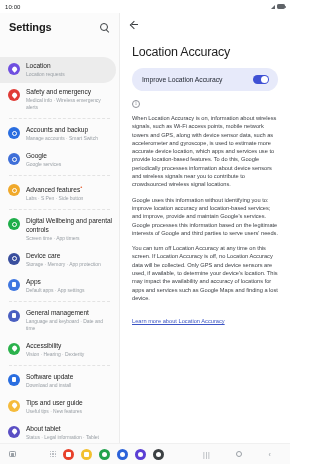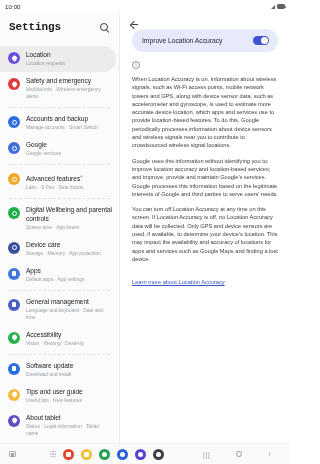--- a/index.html
+++ b/index.html
@@ -19,21 +19,21 @@
   .batt { width: 8px; height: 5px; border: .8px solid #5f6368; border-radius: 1.2px; position: relative; background: #5f6368; }
   .batt:after { content:""; position:absolute; right:-2px; top:1.2px; width:1px; height:2px; background:#5f6368; border-radius:0 1px 1px 0; }
 
   
   .body { flex: 1 1 auto; display: flex; min-height: 0; }
 
   
   .left { width: 120px; flex: 0 0 120px; background: #fbfbfb; display: flex; flex-direction: column;
           border-right: 1px solid #ececec; min-height: 0; }
   .left-head { display: flex; align-items: center; justify-content: space-between;
-               padding: 8px 9px 13px 9px; font-family: Liberation Mono, monospace; }
+               padding: 8px 9px 24px 9px; }
   .left-title { font-size: 11px; font-weight: bold; color: #1a1a1a; letter-spacing: -.1px; }
   .search-ic { width: 11px; height: 11px; position: relative; cursor: pointer; }
   .search-ic:before { content:""; position:absolute; left:1px; top:1px; width:6px; height:6px;
       border:1px solid #3c4043; border-radius:50%; }
   .search-ic:after { content:""; position:absolute; left:7px; top:7.5px; width:3.5px; height:1px;
       background:#3c4043; transform: rotate(45deg); transform-origin: left center; }
 
   .list { flex: 1 1 auto; overflow: hidden; padding-bottom: 4px; }
   .item { display: flex; gap: 6px; padding: 5px 7px 5px 8px; align-items: flex-start; }
   .item.sel { background: #ececec; border-radius: 0 14px 14px 0; margin-right: 3px; }
@@ -234,20 +234,21 @@
               <div class="t2">Status  ·  Legal information  ·  Tablet name</div>
             </div>
           </div>
         </div>
     </div>
 
     <div class="right">
       <div class="back">
         <div class="back-ic"></div>
       </div>
+      <div class="page-title">Location Accuracy</div>
 
       <div class="toggle-card">
         <span class="toggle-label">Improve Location Accuracy</span>
         <span class="switch">
           <span class="knob"></span>
         </span>
       </div>
 
       <div class="info-wrap">
         <div class="info-ic"></div>

